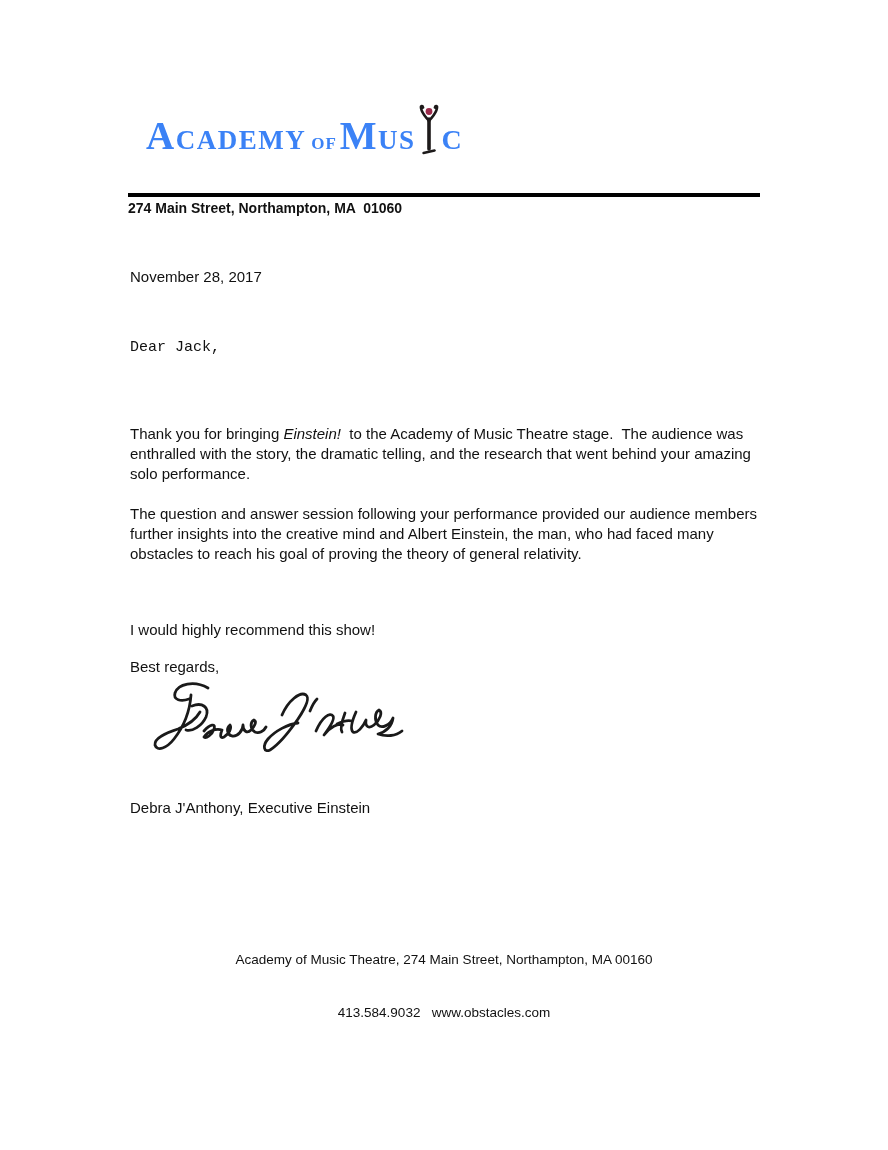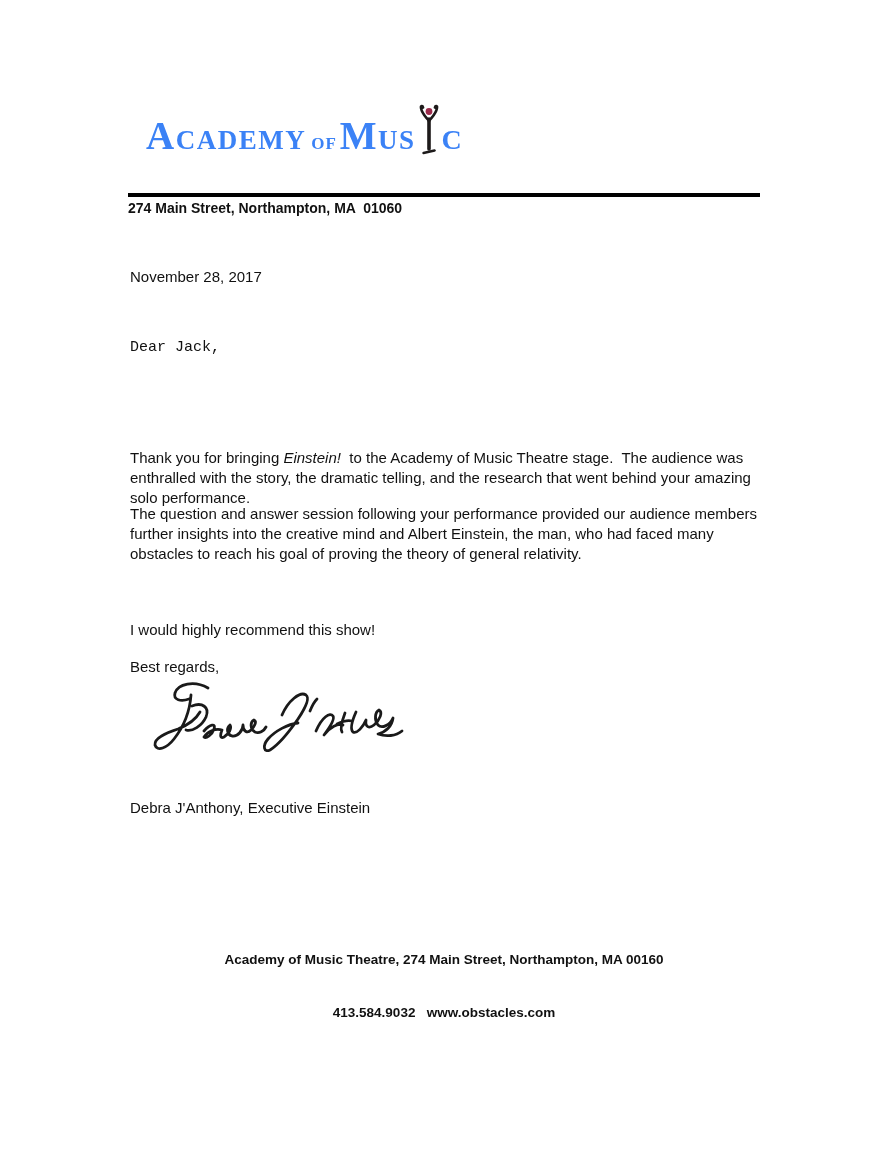--- a/index.html
+++ b/index.html
@@ -60,21 +60,21 @@
   .txt {
     position: absolute;
     left: 130px;
     width: 640px;
     font-size: 15px;
     line-height: 20px;
     white-space: pre-wrap;
   }
   .date        { top: 267px; }
   .salutation  { top: 338px; font-family: Liberation Mono, monospace; }
-  .para1       { top: 424px; margin-top: 24px; }
+  .para1       { top: 424px; }
   .para2       { top: 504px; }
   .recommend   { top: 604px; margin-top: 16px; }
   .closing     { top: 657px; }
   .signed-name { top: 798px; }
   .show-title  { font-style: italic; }
 
   
   .signature {
     position: absolute;
     left: 142px;
@@ -89,21 +89,21 @@
   }
 
   
   .footer {
     position: absolute;
     left: 0;
     top: 916px;
     width: 888px;
     text-align: center;
     font-size: 13.5px;
-    font-weight: 700;
+    font-weight: 400;
     line-height: 17.5px;
     white-space: pre-wrap;
   }
 </style>
 </head>
 <body>
 
 <div class="page">
 
   <div class="logo"><span class="logo-word">ACADEMY</span><span class="logo-of">OF</span><span class="logo-word">MUS</span><svg class="conductor-svg" width="24" height="54" viewBox="0 0 24 54">

